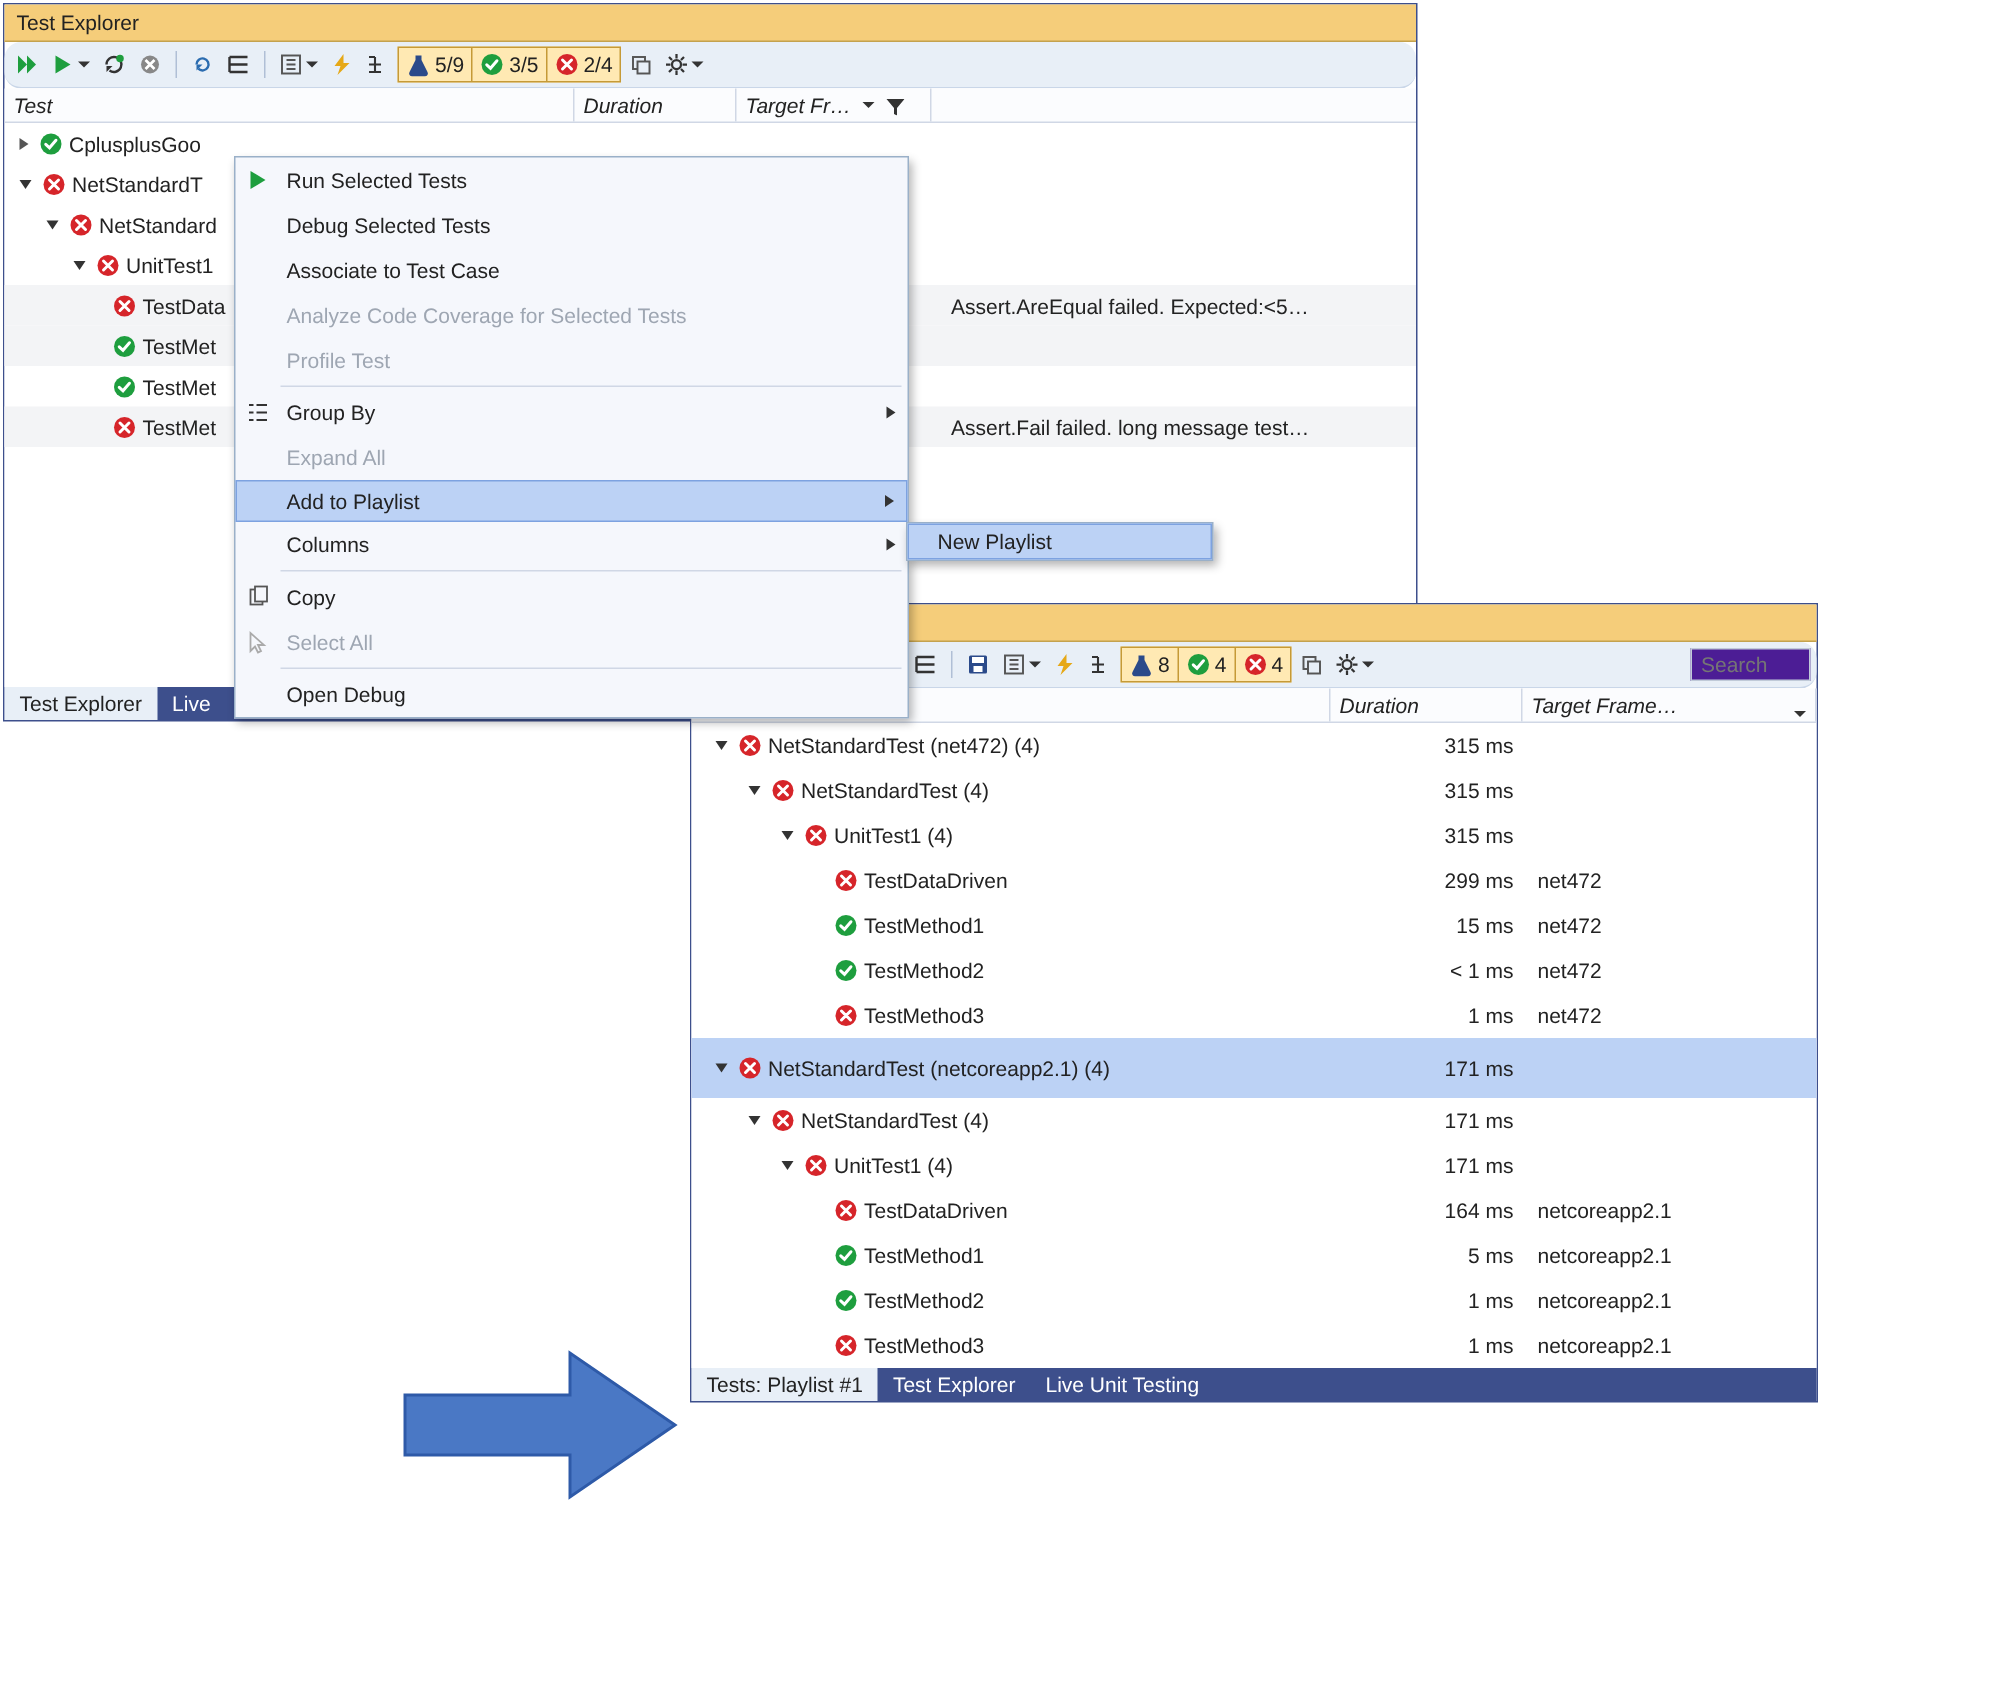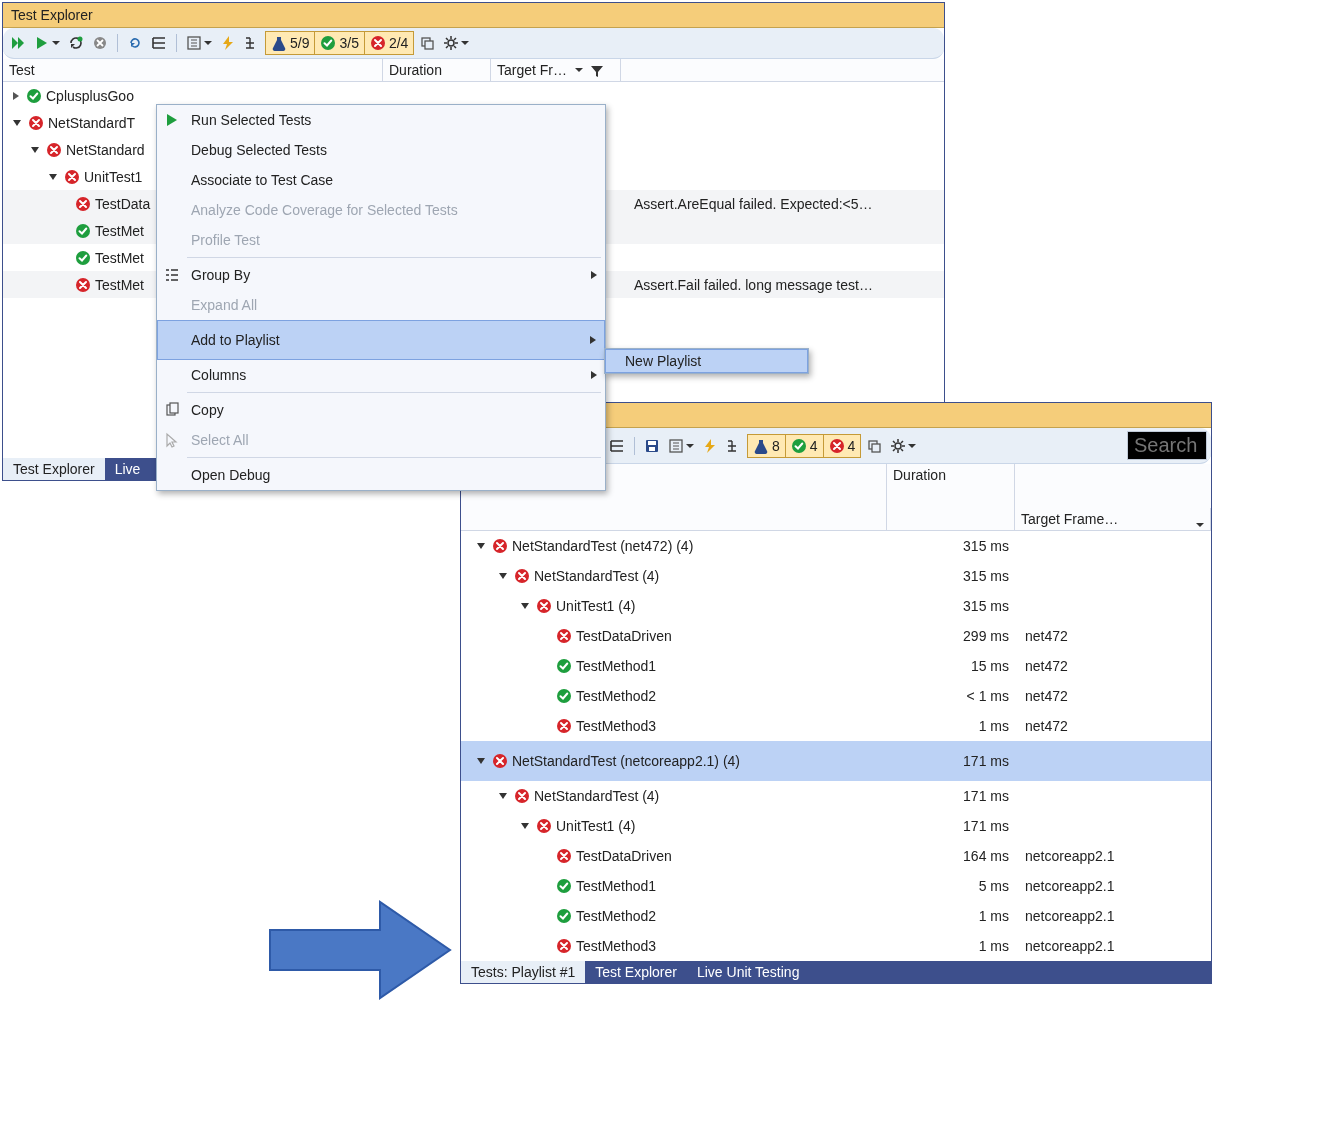--- a/index.html
+++ b/index.html
@@ -7,45 +7,45 @@
   .window { position:absolute; border:1px solid #3d4f8c; background:#fff; }
   .titlebar { background:#f5cd7a; padding:4px 8px; font-size:14px; border-bottom:1px solid #c4a24e; }
   .toolbar { background:#e8eff7; padding:3px 4px; display:flex; align-items:center; gap:2px; border-bottom:1px solid #c9d6e8;border-radius:11px; }
   .tb-btn { display:inline-flex; align-items:center; justify-content:center; min-width:20px; height:22px; padding:0 2px; cursor:pointer; border:1px solid transparent; }
   .tb-sep { width:1px; height:18px; background:#b0bfd6; margin:0 4px; }
   .counter { display:inline-flex; align-items:center; gap:3px; padding:0 5px; height:22px; }
   .cnt-group { border:1px solid #c59a37; background:#ffe9b3; display:flex; }
   .cnt-group .counter { border-right:1px solid #c59a37; }
   .cnt-group .counter:last-child { border-right:none;}
   .columns { display:flex; border-bottom:1px solid #d0d7e5; background:#fbfcfe; font-size:14px; }
-  .columns .col { padding:3px 6px; border-right:1px solid #d0d7e5; }
+  .columns .col { padding:3px 6px; border-right:1px solid #d0d7e5;font-style:italic; }
   .tree { background:#fff; }
   .row { display:flex; align-items:center; height:27px; padding-left:6px; }
   .row.alt { background:#f3f4f6; }
   .row.sel { background:#bcd2f5; }
   .name-cell { flex:0 0 auto; display:flex; align-items:center; gap:4px;}
   .tw { display:inline-block; width:0; height:0; border-style:solid; margin-right:3px;}
   .tw.closed { border-width:4px 0 4px 6px; border-color:transparent transparent transparent #555;}
   .tw.open { border-width:6px 4px 0 4px; border-color:#333 transparent transparent transparent;}
   svg { display:block; }
   .status-tabs { display:flex; background:#3d4f8c; color:#fff; font-size:14px;}
   .status-tabs .tab { padding:3px 10px; }
   .status-tabs .tab.active { background:#e8eff7; color:#222; }
   .ctx-menu { position:absolute; background:#f5f7fc; border:1px solid #9ab0c8; box-shadow:2px 3px 6px rgba(0,0,0,.3); font-size:14px; z-index:10;}
   .ctx-item { display:flex; align-items:center; height:30px; padding:0 18px 0 34px; position:relative; cursor:default;}
   .ctx-item.disabled { color:#9ea6b2;}
-  .ctx-item.hover { background:#bcd2f5; border:1px solid #7da2e0; padding:0 17px 0 33px; height:40px;}
+  .ctx-item.hover { background:#bcd2f5; border:1px solid #7da2e0; padding:0 17px 0 33px; height:28px;}
   .ctx-item .arrow { position:absolute; right:8px; width:0;height:0;border-style:solid;border-width:4px 0 4px 6px;border-color:transparent transparent transparent #333;}
   .ctx-sep { height:1px; background:#d0d7e5; margin:2px 4px 2px 30px;}
   .ctx-icon { position:absolute; left:6px; width:18px; height:18px; display:flex;align-items:center;justify-content:center;}
   .sub-menu { position:absolute; background:#f0f4fb; border:1px solid #9ab0c8; box-shadow:2px 3px 6px rgba(0,0,0,.3); z-index:11;}
   .sub-item { padding:4px 30px 4px 36px;}
   .sub-item.hover { background:#bcd2f5; border:1px solid #7da2e0; padding:3px 29px 3px 19px;}
   .drop { width:0;height:0;border-style:solid;border-width:4px 4px 0 4px;border-color:#333 transparent transparent transparent; margin-left:2px;}
-  .search-box { background:#000000; border:1px solid #c0cad8; padding:2px 6px; color:#888; width:80px; margin-left:auto; font-size:20px;}
+  .search-box { background:#4c1d95; border:1px solid #c0cad8; padding:2px 6px; color:#888; width:80px; margin-left:auto; font-size:14px;}
   .arrow-shape { position:absolute; }
 </style>
 </head>
 <body>
 
 <svg width="0" height="0" style="position:absolute">
   <defs>
     <g id="ic-pass">
         <circle cx="8" cy="8" r="7" fill="#1e9e3e"></circle>
         <path d="M4.5 8.2 L7 10.5 L11.3 5.5" stroke="#fff" stroke-width="2" fill="none" stroke-linecap="round"></path>
@@ -450,21 +450,21 @@
         <svg width="16" height="16">
           <use href="#ic-gear"></use>
         </svg>
         <span class="drop"></span>
       </span>
     <input class="search-box" placeholder="Search" style="">
   </div>
   <div class="columns">
     <div class="col" style="width:426px">Test</div>
     <div class="col" style="width:128px">Duration</div>
-    <div class="col" style="flex:1; display:flex; align-items:flex-end; justify-content:space-between;margin-top:44px;">
+    <div class="col" style="flex:1; display:flex; align-items:flex-end; justify-content:space-between;">
         <span>Target Frame…</span>
         <span class="drop"></span>
       </div>
   </div>
   <div class="tree" id="tree2">
       <div class="row" style="height: 30px;">
         <span class="name-cell" style="width:426px;padding-left:10px">
           <span class="tw open"></span>
           <svg width="16" height="16">
             <use href="#ic-fail"></use>

